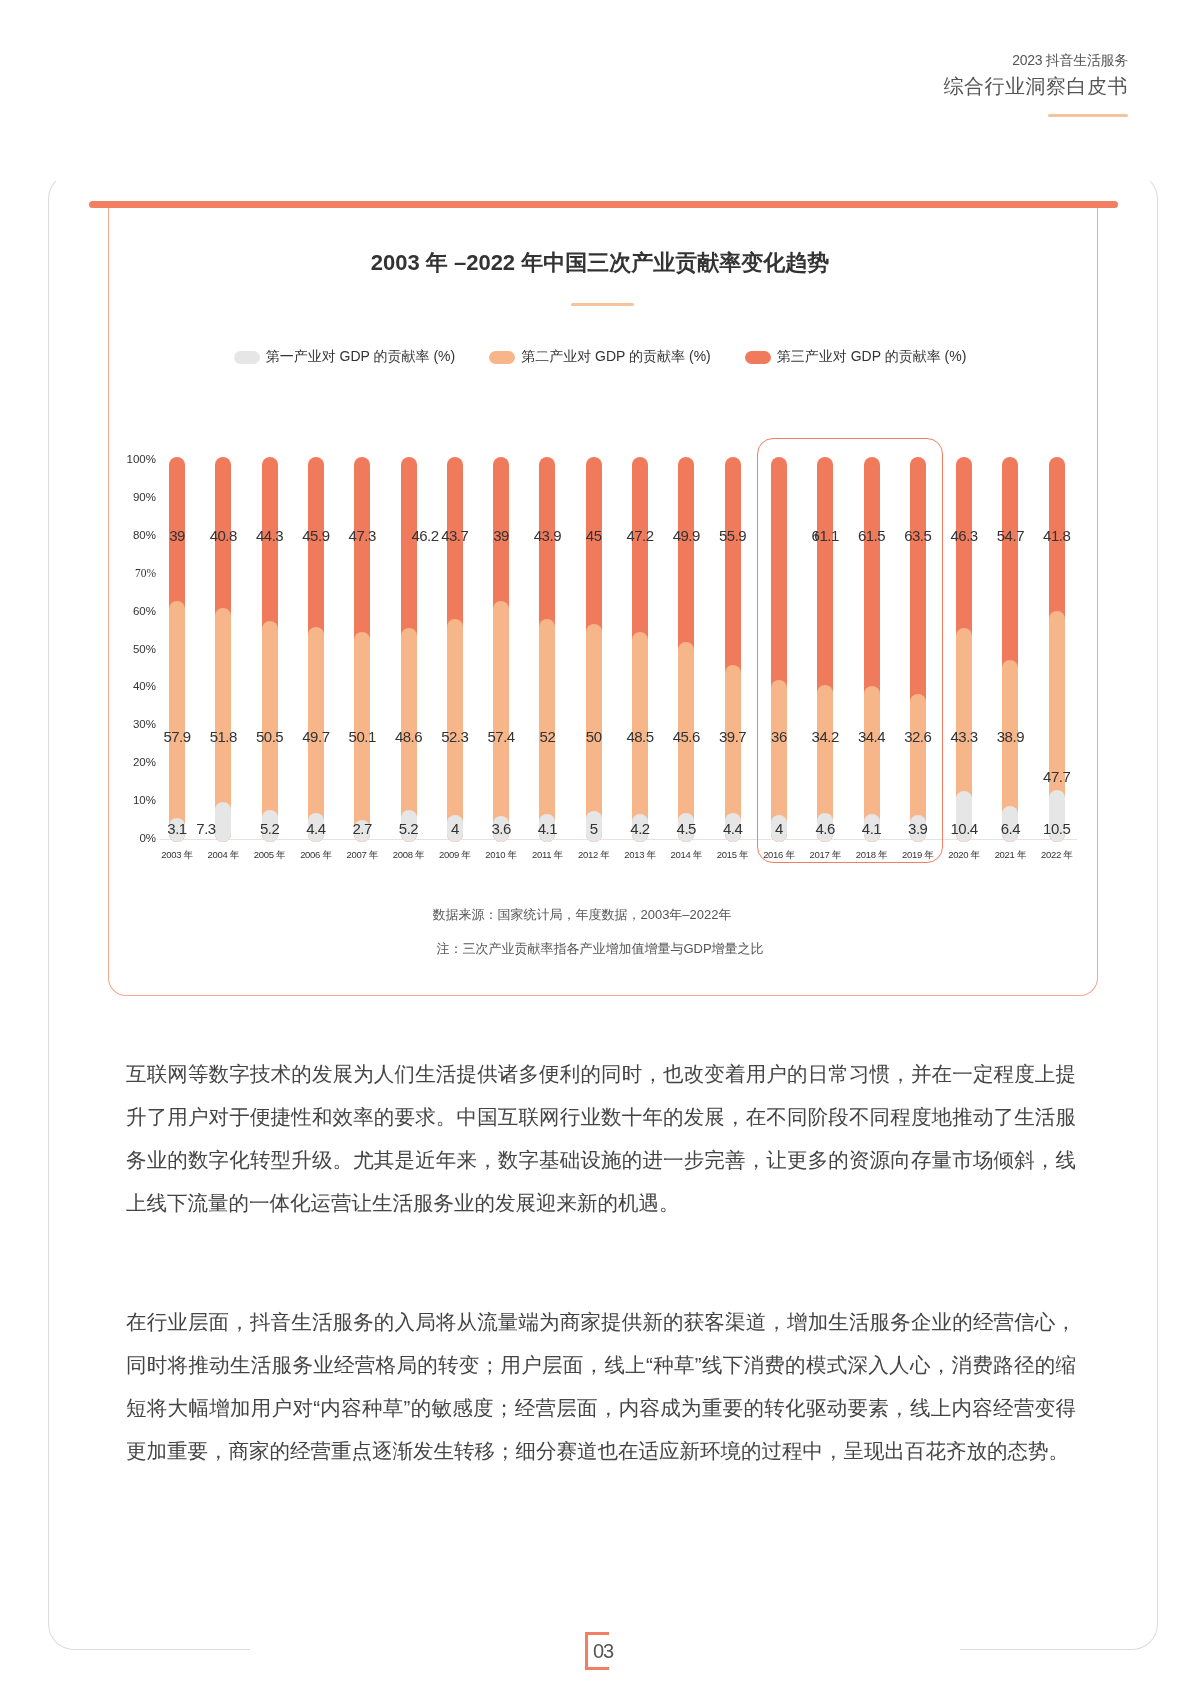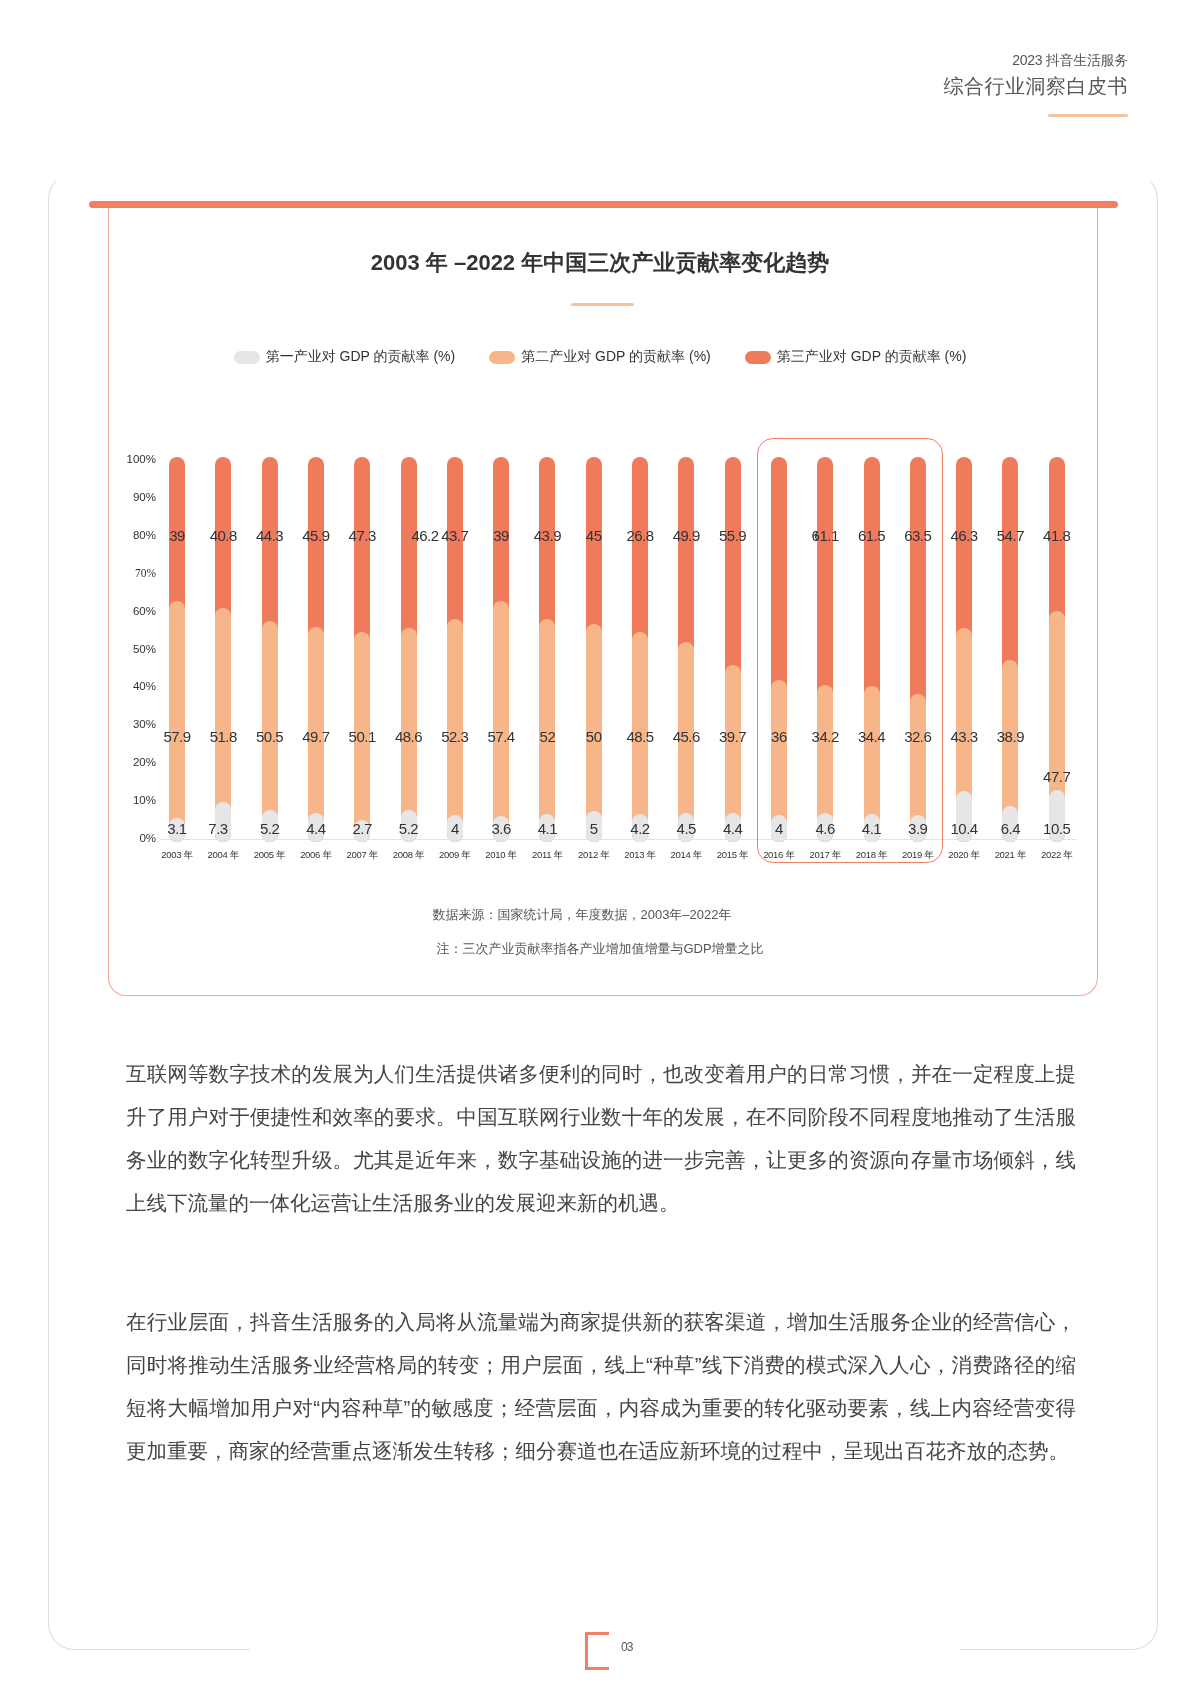--- a/index.html
+++ b/index.html
@@ -37,21 +37,21 @@
   .highlight { position: absolute; left: 757px; top: 438px; width: 186px; height: 425px; border: 1.5px solid #f07f63; border-radius: 16px; }
 
   .source { position: absolute; left: 0; width: 1164px; top: 906px; text-align: center; font-size: 13px; color: #555; }
   .note { position: absolute; left: 0; width: 1200px; top: 940px; text-align: center; font-size: 13px; color: #555; }
 
   .para { position: absolute; left: 126px; width: 950px; font-size: 20.5px; line-height: 43px; color: #444; text-align: justify; }
   .para1 { top: 1052px; }
   .para2 { top: 1300px; }
 
   .pageno { position: absolute; left: 585px; top: 1632px; width: 24px; height: 38px; border: 3px solid #f07f63; border-right: none; }
-  .pageno-num { position: absolute; left: 593px; top: 1640px; font-size: 12px; color: #555; letter-spacing: -1px; margin-left: 28px; }
+  .pageno-num { position: absolute; left: 593px; top: 1640px; font-size: 20px; color: #555; letter-spacing: -1px; }
 </style>
 </head>
 <body>
 
 <div class="hdr">
   <div class="hdr-sub">2023 抖音生活服务</div>
   <div class="hdr-title">综合行业洞察白皮书</div>
 </div>
 <div class="hdr-line"></div>
 
@@ -102,21 +102,21 @@
     <div class="val" style="left: 147px; top: 736px;">57.9</div>
     <div class="val" style="left: 147px; top: 828px;">3.1</div>
     <div class="xlab" style="left: 147px;">2003 年</div>
     <div class="bar" style="left: 215.3px; top: 0px;">
       <div class="seg" style="background: rgb(240, 122, 92); top: 457px; height: 385px;"></div>
       <div class="seg" style="background: rgb(247, 182, 138); top: 607.787px; height: 234.213px;"></div>
       <div class="seg" style="background: rgb(230, 230, 230); top: 802.305px; height: 39.6947px;"></div>
     </div>
     <div class="val" style="left: 193.3px; top: 535px;">40.8</div>
     <div class="val" style="left: 193.3px; top: 736px;">51.8</div>
-    <div class="val" style="left: 188px; top: 828px;">7.3</div>
+    <div class="val" style="left: 176px; top: 828px;">7.3</div>
     <div class="xlab" style="left: 193.3px;">2004 年</div>
     <div class="bar" style="left: 261.6px; top: 0px;">
       <div class="seg" style="background: rgb(240, 122, 92); top: 457px; height: 385px;"></div>
       <div class="seg" style="background: rgb(247, 182, 138); top: 620.897px; height: 221.103px;"></div>
       <div class="seg" style="background: rgb(230, 230, 230); top: 810.292px; height: 31.708px;"></div>
     </div>
     <div class="val" style="left: 239.6px; top: 535px;">44.3</div>
     <div class="val" style="left: 239.6px; top: 736px;">50.5</div>
     <div class="val" style="left: 239.6px; top: 828px;">5.2</div>
     <div class="xlab" style="left: 239.6px;">2005 年</div>
@@ -181,21 +181,21 @@
     </div>
     <div class="val" style="left: 563.7px; top: 535px;">45</div>
     <div class="val" style="left: 563.7px; top: 736px;">50</div>
     <div class="val" style="left: 563.7px; top: 828px;">5</div>
     <div class="xlab" style="left: 563.7px;">2012 年</div>
     <div class="bar" style="left: 632px; top: 0px;">
       <div class="seg" style="background: rgb(240, 122, 92); top: 457px; height: 385px;"></div>
       <div class="seg" style="background: rgb(247, 182, 138); top: 632.067px; height: 209.933px;"></div>
       <div class="seg" style="background: rgb(230, 230, 230); top: 814.066px; height: 27.9339px;"></div>
     </div>
-    <div class="val" style="left: 610px; top: 535px;">26.8</div>
+    <div class="val" style="left: 610px; top: 535px;">47.2</div>
     <div class="val" style="left: 610px; top: 736px;">48.5</div>
     <div class="val" style="left: 610px; top: 828px;">4.2</div>
     <div class="xlab" style="left: 610px;">2013 年</div>
     <div class="bar" style="left: 678.3px; top: 0px;">
       <div class="seg" style="background: rgb(240, 122, 92); top: 457px; height: 385px;"></div>
       <div class="seg" style="background: rgb(247, 182, 138); top: 642.121px; height: 199.879px;"></div>
       <div class="seg" style="background: rgb(230, 230, 230); top: 812.945px; height: 29.055px;"></div>
     </div>
     <div class="val" style="left: 656.3px; top: 535px;">49.9</div>
     <div class="val" style="left: 656.3px; top: 736px;">45.6</div>

